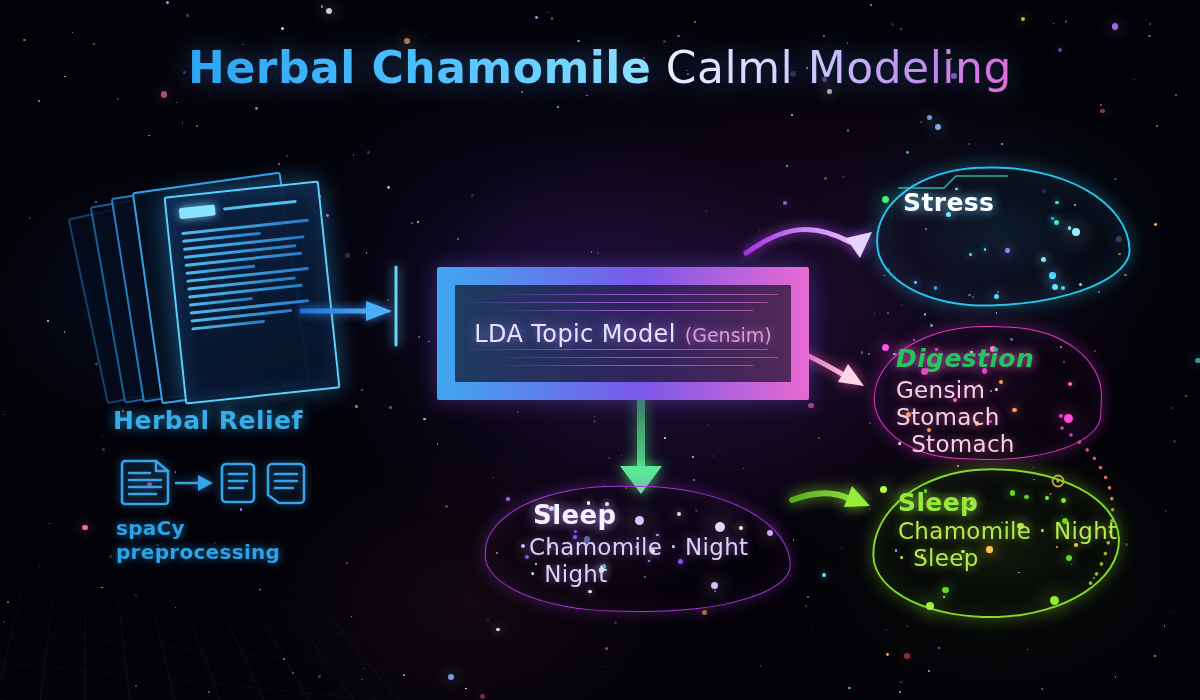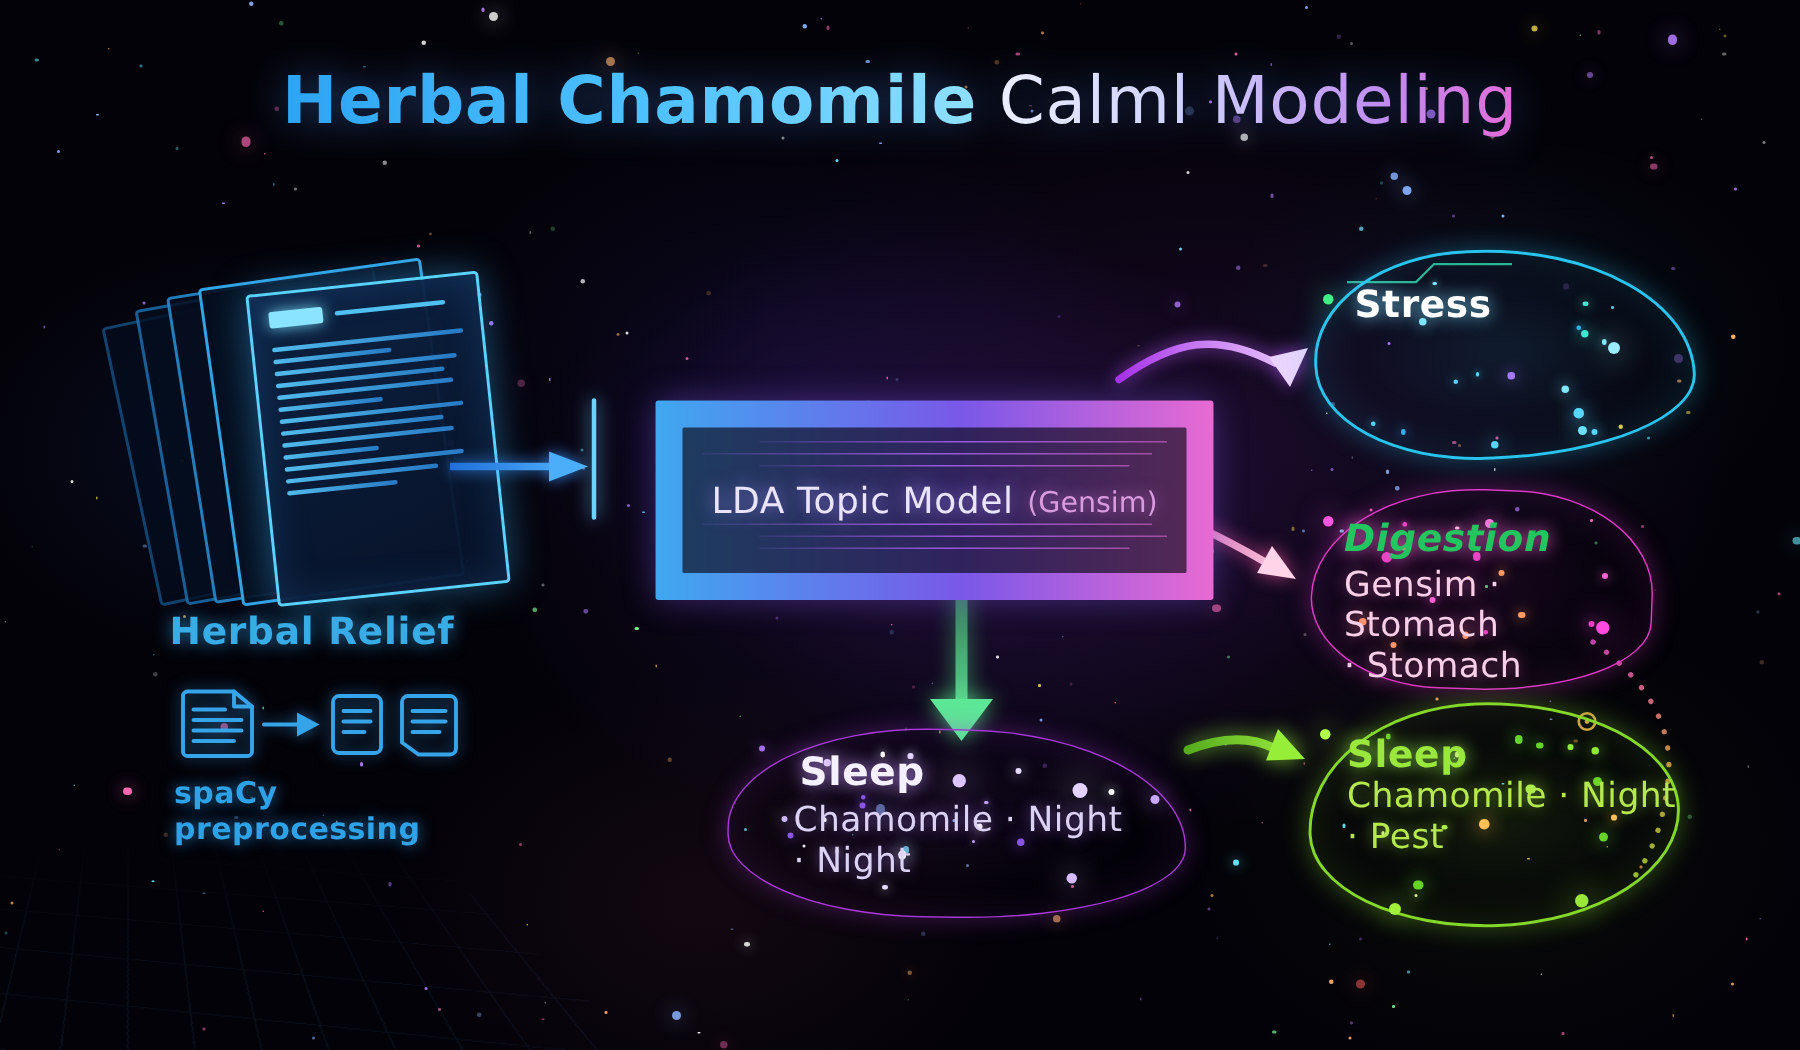--- a/index.html
+++ b/index.html
@@ -653,21 +653,21 @@
         <div class="dot" style="left: 173px; top: 28.4px; width: 3.8px; height: 3.8px; background: rgb(142, 232, 56); box-shadow: rgb(142, 232, 56) 0px 0px 8px;"></div>
         <div class="dot" style="left: 145.4px; top: 55.1px; width: 6.3px; height: 6.3px; background: rgb(174, 240, 80); box-shadow: rgb(174, 240, 80) 0px 0px 13px;"></div>
         <div class="dot" style="left: 189.5px; top: 49.7px; width: 6.7px; height: 6.7px; background: rgb(102, 212, 40); box-shadow: rgb(102, 212, 40) 0px 0px 13px;"></div>
         <div class="dot" style="left: 8px; top: 18px; width: 7px; height: 7px; background: rgb(180, 255, 74); box-shadow: rgb(180, 255, 74) 0px 0px 17.5px;"></div>
         <div class="dot" style="left: 54px; top: 134px; width: 8px; height: 8px; background: rgb(160, 240, 60); box-shadow: rgb(160, 240, 60) 0px 0px 20px;"></div>
         <div class="dot" style="left: 178px; top: 128px; width: 9px; height: 9px; background: rgb(154, 232, 56); box-shadow: rgb(154, 232, 56) 0px 0px 22.5px;"></div>
       </div>
     <div class="ctitle">Sleep</div>
     <div class="ckw">
       <div>Chamomile · Night</div>
-      <div>· Pest</div>
+      <div>· Sleep</div>
     </div>
   </div>
 
   <div class="cluster cl-sleep-bottom">
     <div class="blob"></div>
     <div class="dots">
         <div class="dot" style="left: 88.6px; top: 44.1px; width: 3.3px; height: 3.3px; background: rgb(138, 85, 230); box-shadow: rgb(138, 85, 230) 0px 0px 7px;"></div>
         <div class="dot" style="left: 253.6px; top: 40.1px; width: 4.2px; height: 4.2px; background: rgb(255, 255, 255); box-shadow: rgb(255, 255, 255) 0px 0px 8px;"></div>
         <div class="dot" style="left: 40.1px; top: 68.7px; width: 4.4px; height: 4.4px; background: rgb(138, 85, 230); box-shadow: rgb(138, 85, 230) 0px 0px 9px;"></div>
         <div class="dot" style="left: 63.6px; top: 59.2px; width: 2.7px; height: 2.7px; background: rgb(255, 255, 255); box-shadow: rgb(255, 255, 255) 0px 0px 5px;"></div>

